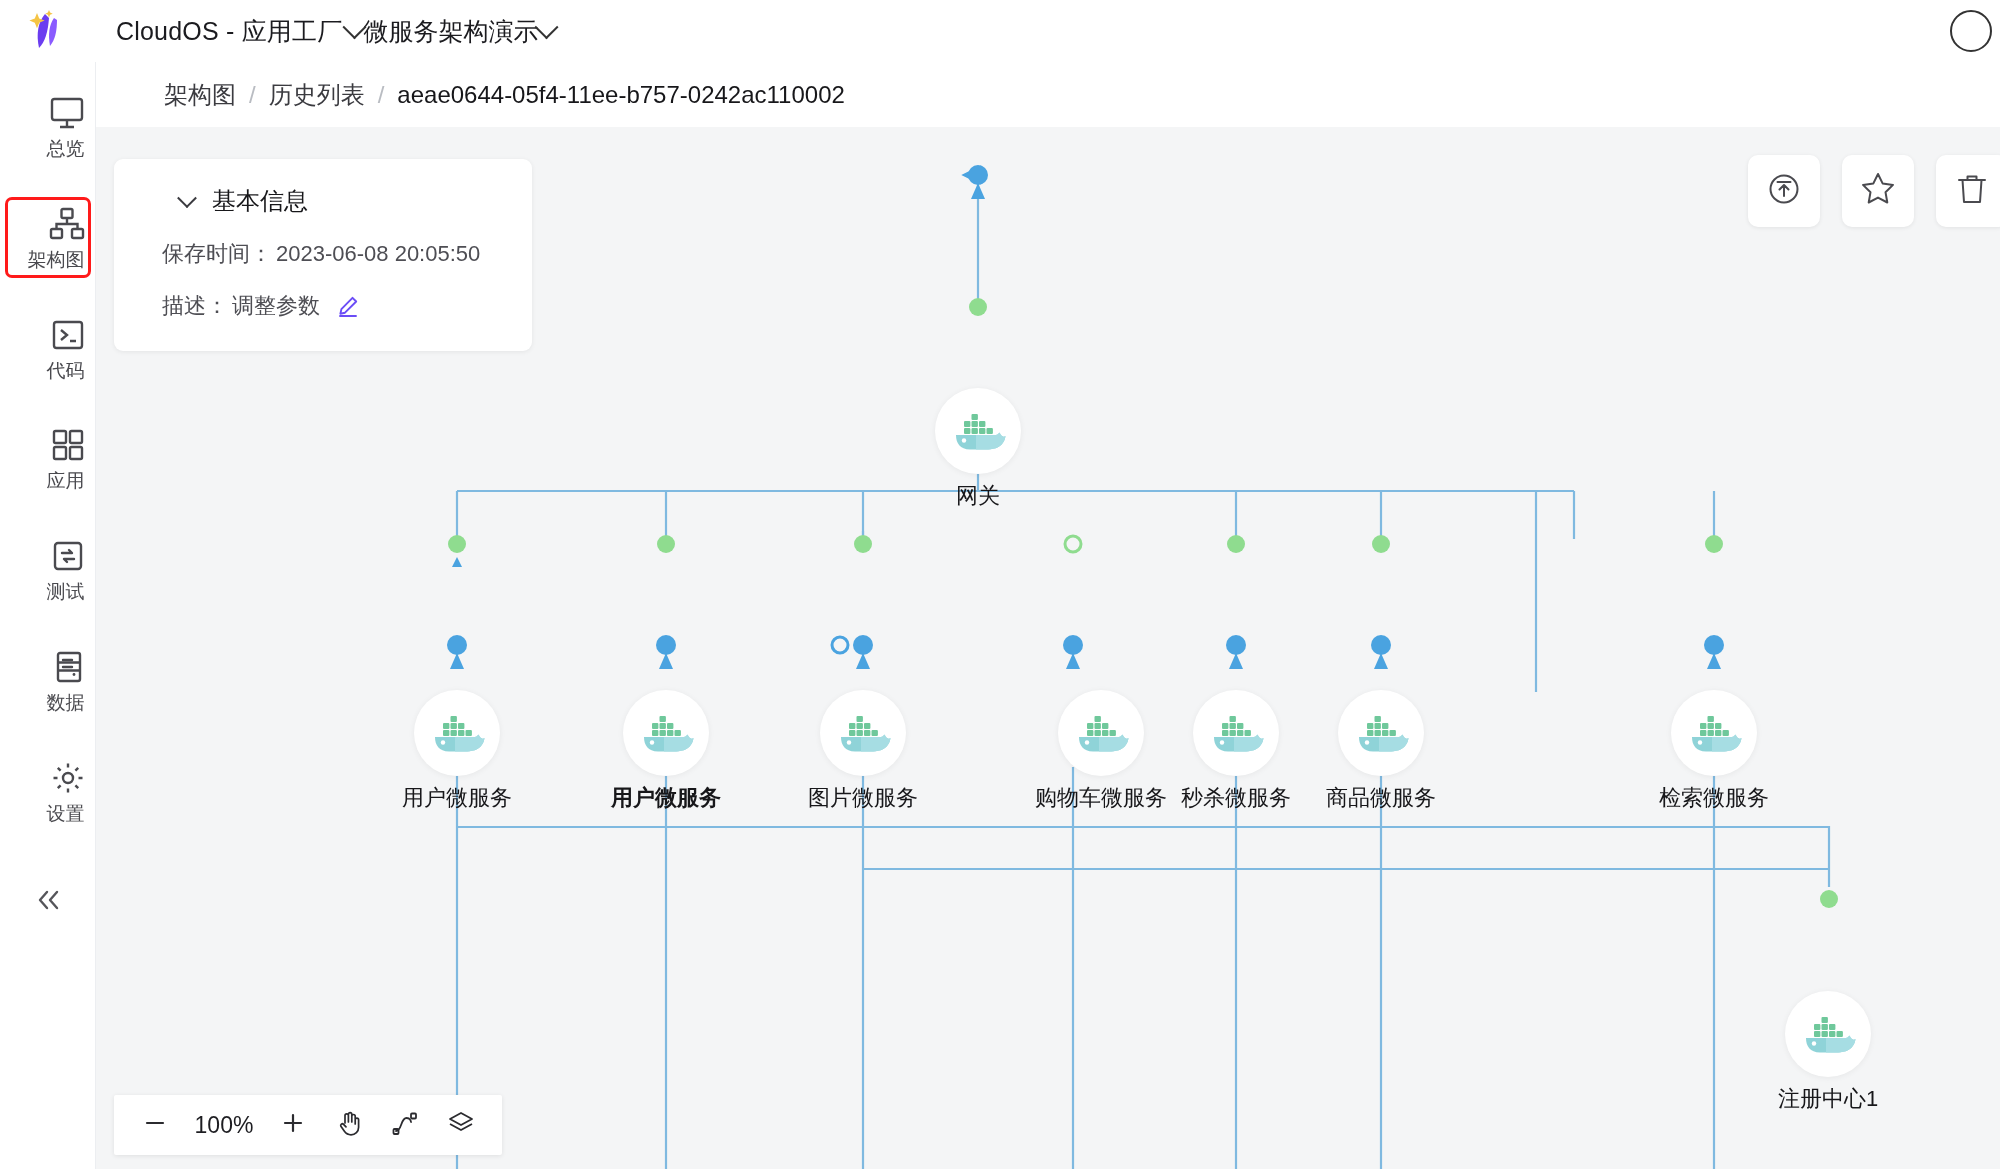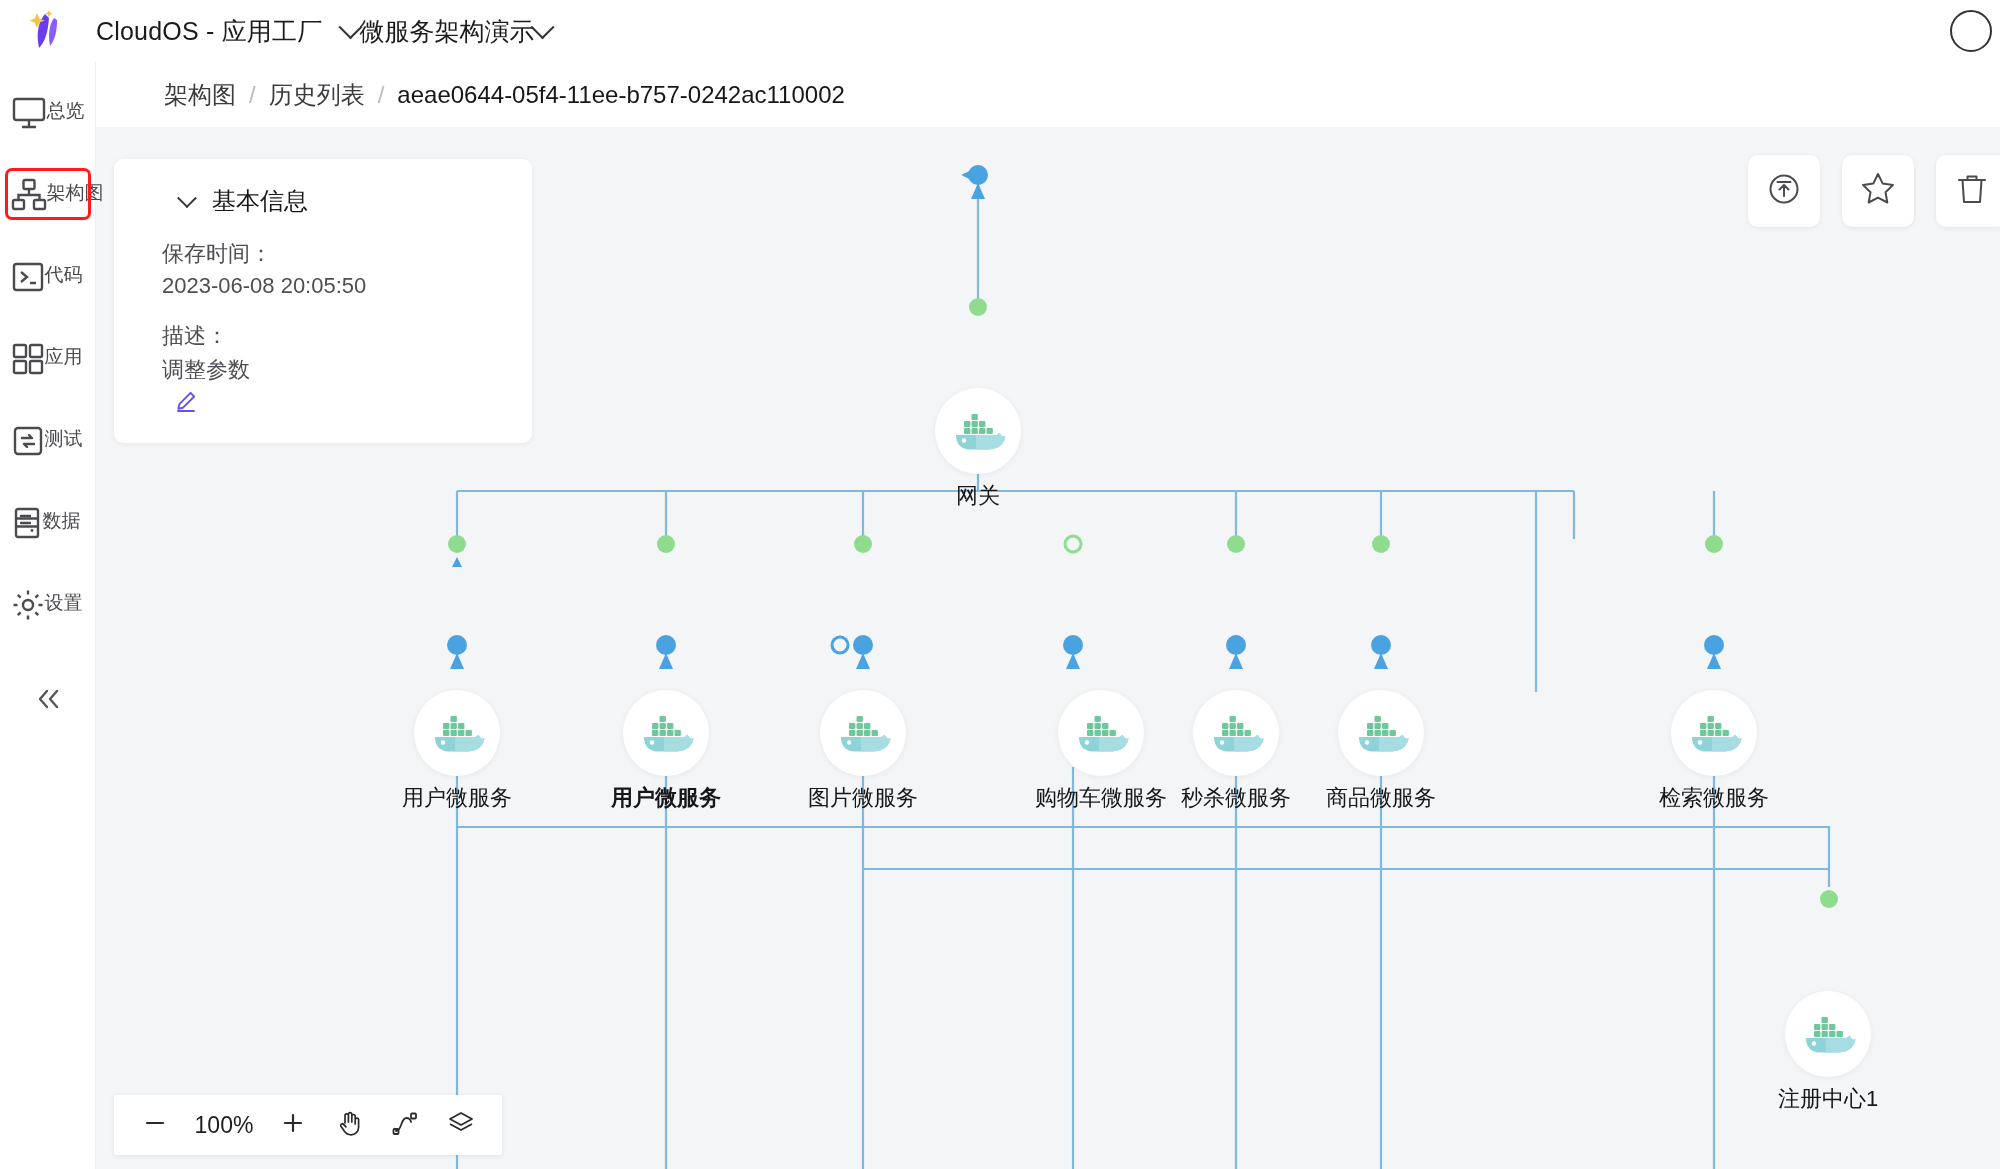--- a/index.html
+++ b/index.html
@@ -18,22 +18,23 @@
     background: #ffffff;
     display: flex; align-items: center;
     z-index: 40;
   }
   .logo-wrap {
     width: 96px; height: 62px;
     display: flex; align-items: center; justify-content: center;
   }
   .logo { position: relative; width: 46px; height: 46px; }
   .topbar-title {
-    display: flex; align-items: center; gap: 20px;
+    display: flex; align-items: center; gap: 4px;
     font-size: 25px; color: #1b1b1f; letter-spacing: .2px;
+    margin-left: 20px;
   }
   .topbar-sub {
     display: flex; align-items: center; 
     font-size: 25px; color: #1b1b1f;
   }
   .chev {
     display:inline-block; width: 17px; height: 17px;
     border-right: 2.4px solid #333; border-bottom: 2.4px solid #333;
     transform: rotate(45deg) translate(-3px,-3px);
   }
@@ -51,21 +52,21 @@
     position: absolute; top: 62px; left: 0;
     width: 96px; height: 1107px;
     background: #ffffff;
     border-right: 1px solid #eceef1;
     display: flex; flex-direction: column; align-items: center;
     padding-top: 28px;
     z-index: 35;
   }
   .side-item {
     width: 74px;
-    display: flex; flex-direction: row; align-items: flex-start;
+    display: flex; flex-direction: column; align-items: flex-end;
     margin-bottom: 38px;
     cursor: pointer;
     position: relative;
     padding: 4px 0 2px;
   }
   .side-icon { height: 38px; display:flex; align-items:center; justify-content:center; }
   .side-label {
     font-size: 19px; color: #4a4a4f; margin-top: 6px; line-height: 1.2;
     white-space: nowrap;
   }
@@ -122,21 +123,21 @@
   .caret-down {
     width: 14px; height: 14px;
     border-right: 2.4px solid #3a3a3f; border-bottom: 2.4px solid #3a3a3f;
     transform: rotate(45deg) translate(-2px,-2px);
   }
   .info-title { font-size: 24px; color: #17171a; font-weight: 500; }
   .info-row {
     padding: 0 30px 0 48px;
     font-size: 22px; color: #4e4e54;
     margin-top: 22px;
-    display: flex; align-items: flex-start; gap: 4px; flex-direction: column;
+    display: flex; align-items: center; gap: 4px;
   }
   .pencil { margin-left: 12px; cursor: pointer; display:flex; }
 
   
   .actions {
     position: absolute; right: -8px; top: 28px;
     display: flex; gap: 22px; z-index: 12;
   }
   .act-btn {
     width: 72px; height: 72px;

